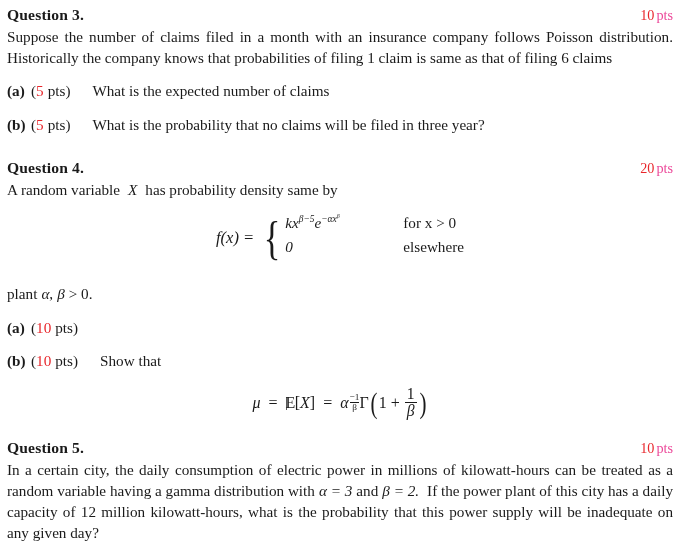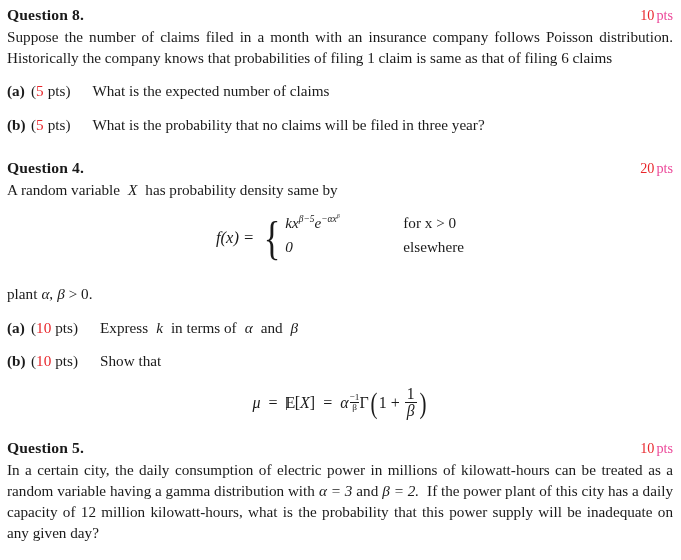--- a/index.html
+++ b/index.html
@@ -132,21 +132,21 @@
   .gap-md { height: 19px; }
   .gap-lg { height: 24px; }
 </style>
 </head>
 <body>
 
 <div class="page">
 
   <div>
     <div class="q-head">
-      <span class="q-title">Question 8.</span>
+      <span class="q-title">Question 3.</span>
       <span class="pts"><span class="num">10</span><span class="unit">pts</span></span>
     </div>
     <div class="q-body">Suppose the number of claims filed in a month with an insurance company follows Poisson distribution. Historically the company knows that probabilities of filing 1 claim is same as that of filing 6 claims</div>
 
     <div class="part">
       <span class="part-label">(a)</span>
       <span class="part-pts"><span>(</span><span class="num">5</span><span class="sp"></span><span>pts)</span></span>
       <span class="part-text">What is the expected number of claims</span>
     </div>
 
@@ -183,21 +183,20 @@
       </div>
     </div>
 
     <div class="gap-md"></div>
 
     <div class="q-body nojust"><span>plant</span><span class="sp"></span><span class="math">α</span><span>,</span><span class="sp"></span><span class="math">β</span><span class="sp"></span><span>&gt; 0.</span></div>
 
     <div class="part">
       <span class="part-label">(a)</span>
       <span class="part-pts"><span>(</span><span class="num">10</span><span class="sp"></span><span>pts)</span></span>
-      <span class="part-text"><span>Express</span><span class="spw"></span><span class="math">k</span><span class="spw"></span><span>in terms of</span><span class="spw"></span><span class="math">α</span><span class="spw"></span><span>and</span><span class="spw"></span><span class="math">β</span></span>
     </div>
 
     <div class="part">
       <span class="part-label">(b)</span>
       <span class="part-pts"><span>(</span><span class="num">10</span><span class="sp"></span><span>pts)</span></span>
       <span class="part-text">Show that</span>
     </div>
 
     <div class="display-eq">
       <div class="eq-inner">

